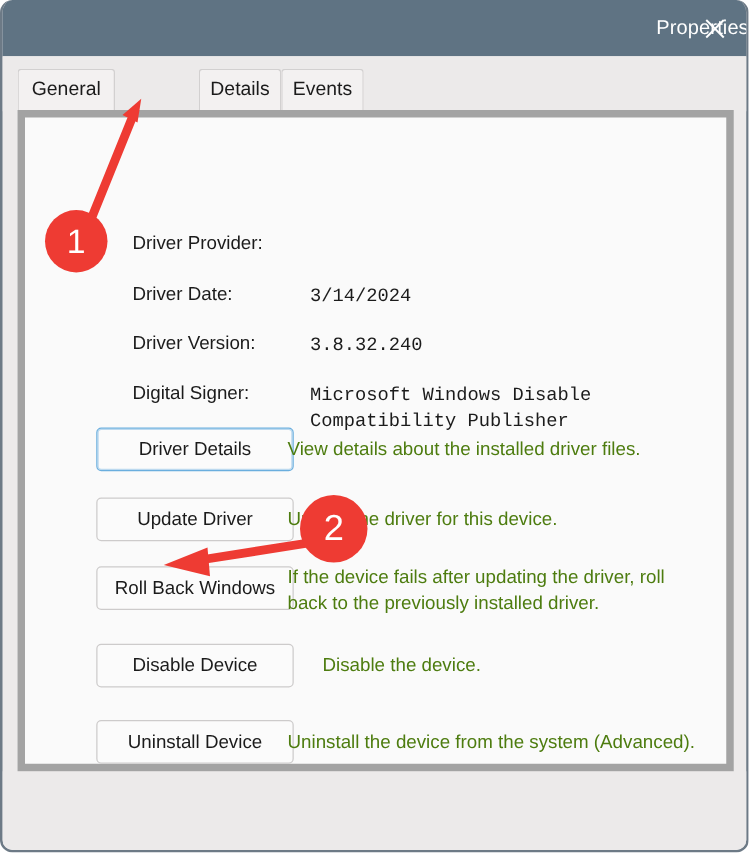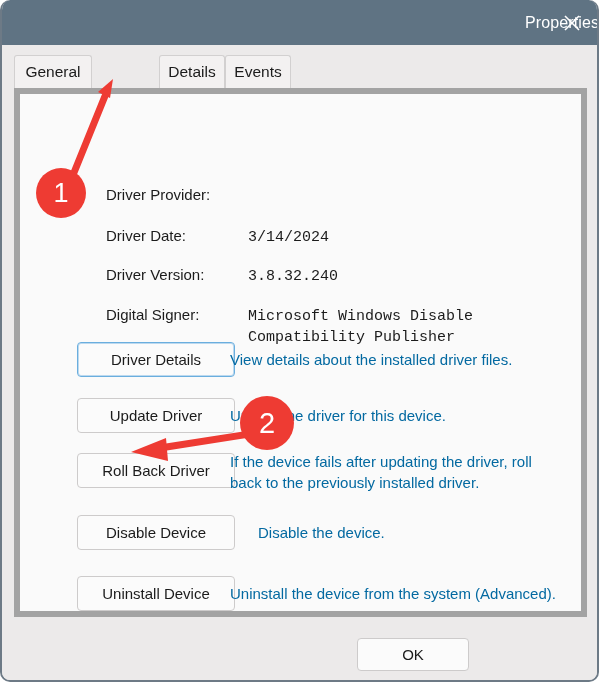--- a/index.html
+++ b/index.html
@@ -150,21 +150,21 @@
   }
   .action-btn.focused {
     border: 1px solid #6aaede;
     box-shadow: 0 0 0 1px #bcd9ef inset;
   }
   .action-desc {
     position: absolute;
     left: 210px;
     width: 350px;
     font-size: 15px;
-    color: #0369a1;
+    color: #4d7c0f;
     line-height: 21px;
   }
 
   
   #footer {
     position: absolute;
     left: 0; top: 617px;
     width: 597px;
     height: 63px;
     background: #eceaea;
@@ -261,37 +261,36 @@
       <div class="action-btn focused">Driver Details</div>
       <div class="action-desc" style="top:7px;">View details about the installed driver files.</div>
     </div>
 
     <div class="action-row" style="top:304px;">
       <div class="action-btn">Update Driver</div>
       <div class="action-desc" style="top:7px;">Update the driver for this device.</div>
     </div>
 
     <div class="action-row" style="top:359px;">
-      <div class="action-btn">Roll Back Driver</div>
+      <div class="action-btn">Roll Back Windows</div>
       <div class="action-desc" style="top:-2px; width:335px;">If the device fails after updating the driver, roll back to the previously installed driver.</div>
     </div>
 
     <div class="action-row" style="top:421px;">
       <div class="action-btn">Disable Device</div>
       <div class="action-desc" style="top:7px;margin-left:28px;">Disable the device.</div>
     </div>
 
     <div class="action-row" style="top:482px;">
       <div class="action-btn">Uninstall Device</div>
       <div class="action-desc" style="top:7px; width:360px;">Uninstall the device from the system (Advanced).</div>
     </div>
   </div>
 
   <div id="footer">
-    <div class="footer-btn" id="ok-button">OK</div>
   </div>
 </div>
 
 <div id="annotations">
   <svg width="599" height="682" viewBox="0 0 599 682">
 
     <g>
       <line x1="71" y1="180" x2="105" y2="96" stroke="#ee3b33" stroke-width="7" stroke-linecap="round"></line>
       <polygon points="113,79 98,92 110,98" fill="#ee3b33"></polygon>
     </g>

